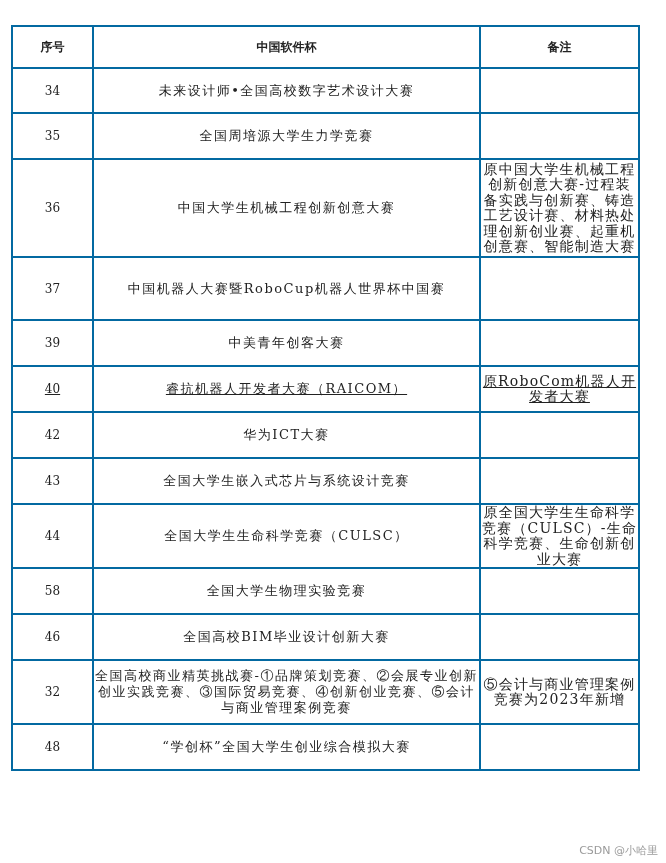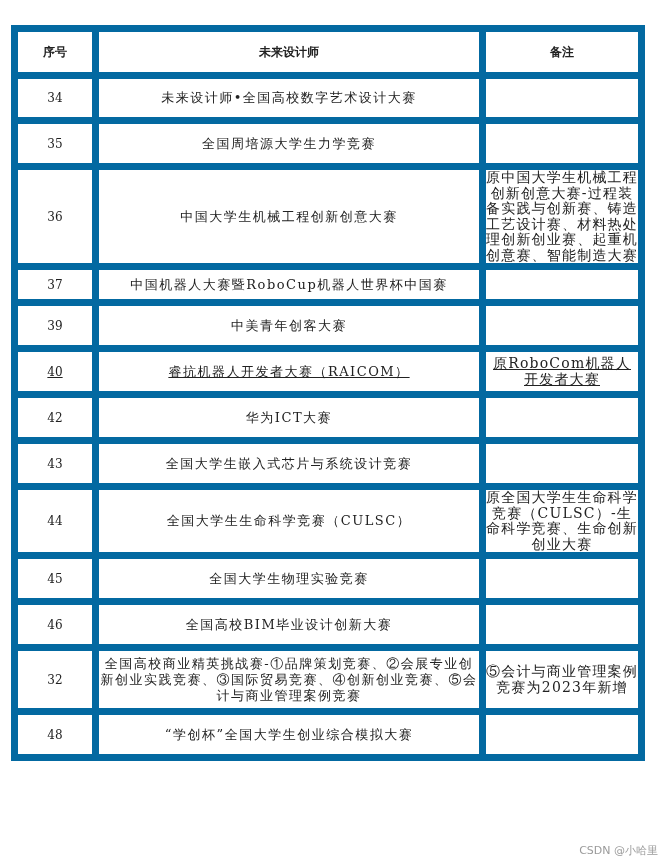--- a/index.html
+++ b/index.html
@@ -1,60 +1,60 @@
 <!DOCTYPE html>
 <html><head>
 <meta charset="utf-8">
 <style>
   html, body { margin:0; padding:0; background:#ffffff; }
   body { width:666px; height:863px; position:relative; overflow:hidden;
          font-family: "DejaVu Serif", "Liberation Serif", serif; color:#222; }
   table.grid { position:absolute; left:11px; top:25px; width:627px;
                border-collapse:collapse; table-layout:fixed; }
-  table.grid td, table.grid th { border:7px solid #0369a1; padding:0 0; vertical-align:middle; }
+  table.grid td, table.grid th { border:2px solid #0369a1; padding:0 0; vertical-align:middle; }
   th { font-weight:bold; font-size:12px; text-align:center; height:40px; }
   td.num { text-align:center; font-size:12px;margin-left:19px; }
   td.name { text-align:center; font-size:13px; letter-spacing:1.5px; line-height:16px; padding-left:3px; }
   td.note { text-align:center; font-size:14px; letter-spacing:1.2px; line-height:15.5px; padding:0 1px; }
   .watermark { position:absolute; right:8px; bottom:5px; font-family:"DejaVu Sans", sans-serif;
                font-size:11px; color:#9a9a9a; }
 </style>
 </head>
 <body>
 
 <table class="grid">
   <colgroup>
     <col style="width:81px">
     <col style="width:387px">
     <col style="width:159px">
   </colgroup>
   <thead>
     <tr>
       <th>序号</th>
-      <th>未来设计师</th>
+      <th>中国软件杯</th>
       <th>备注</th>
     </tr>
   </thead>
   <tbody id="tbody">
       <tr style="height: 45px;">
         <td class="num">34</td>
         <td class="name">未来设计师•全国高校数字艺术设计大赛</td>
         <td class="note"></td>
       </tr>
       <tr style="height: 46px;">
         <td class="num">35</td>
         <td class="name">全国周培源大学生力学竞赛</td>
         <td class="note"></td>
       </tr>
       <tr style="height: 98px;">
         <td class="num">36</td>
         <td class="name">中国大学生机械工程创新创意大赛</td>
         <td class="note">原中国大学生机械工程创新创意大赛-过程装备实践与创新赛、铸造工艺设计赛、材料热处理创新创业赛、起重机创意赛、智能制造大赛</td>
       </tr>
-      <tr style="height: 36px;">
+      <tr style="height: 63px;">
         <td class="num">37</td>
         <td class="name">中国机器人大赛暨RoboCup机器人世界杯中国赛</td>
         <td class="note"></td>
       </tr>
       <tr style="height: 46px;">
         <td class="num">39</td>
         <td class="name">中美青年创客大赛</td>
         <td class="note"></td>
       </tr>
       <tr style="height: 46px; text-decoration: underline;">
@@ -71,21 +71,21 @@
         <td class="num">43</td>
         <td class="name">全国大学生嵌入式芯片与系统设计竞赛</td>
         <td class="note"></td>
       </tr>
       <tr style="height: 57px;">
         <td class="num">44</td>
         <td class="name">全国大学生生命科学竞赛（CULSC）</td>
         <td class="note">原全国大学生生命科学竞赛（CULSC）-生命科学竞赛、生命创新创业大赛</td>
       </tr>
       <tr style="height: 46px;">
-        <td class="num">45</td>
+        <td class="num">58</td>
         <td class="name">全国大学生物理实验竞赛</td>
         <td class="note"></td>
       </tr>
       <tr style="height: 46px;">
         <td class="num">46</td>
         <td class="name">全国高校BIM毕业设计创新大赛</td>
         <td class="note"></td>
       </tr>
       <tr style="height: 64px;">
         <td class="num">32</td>

